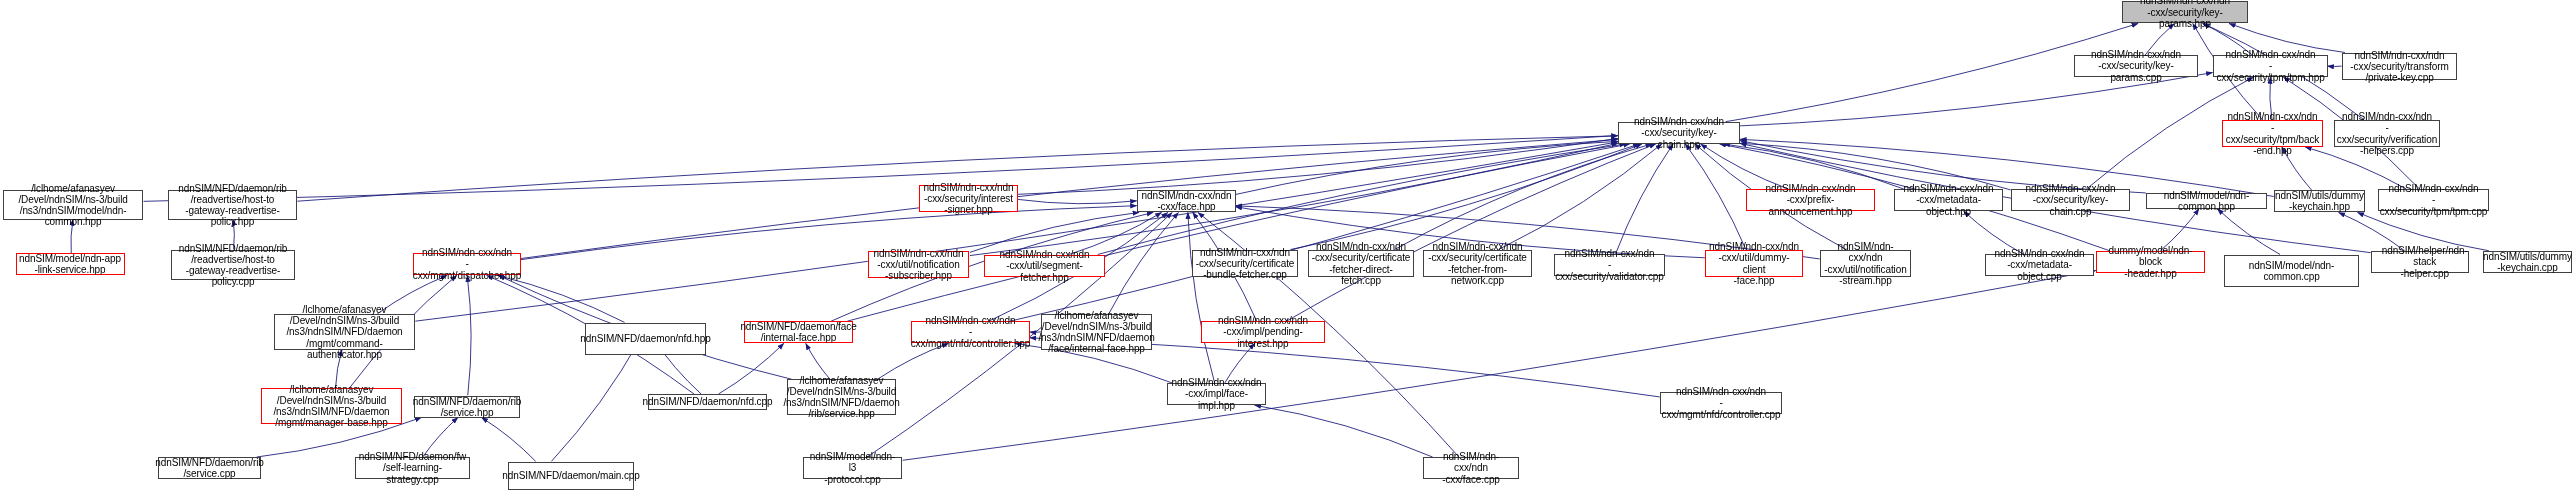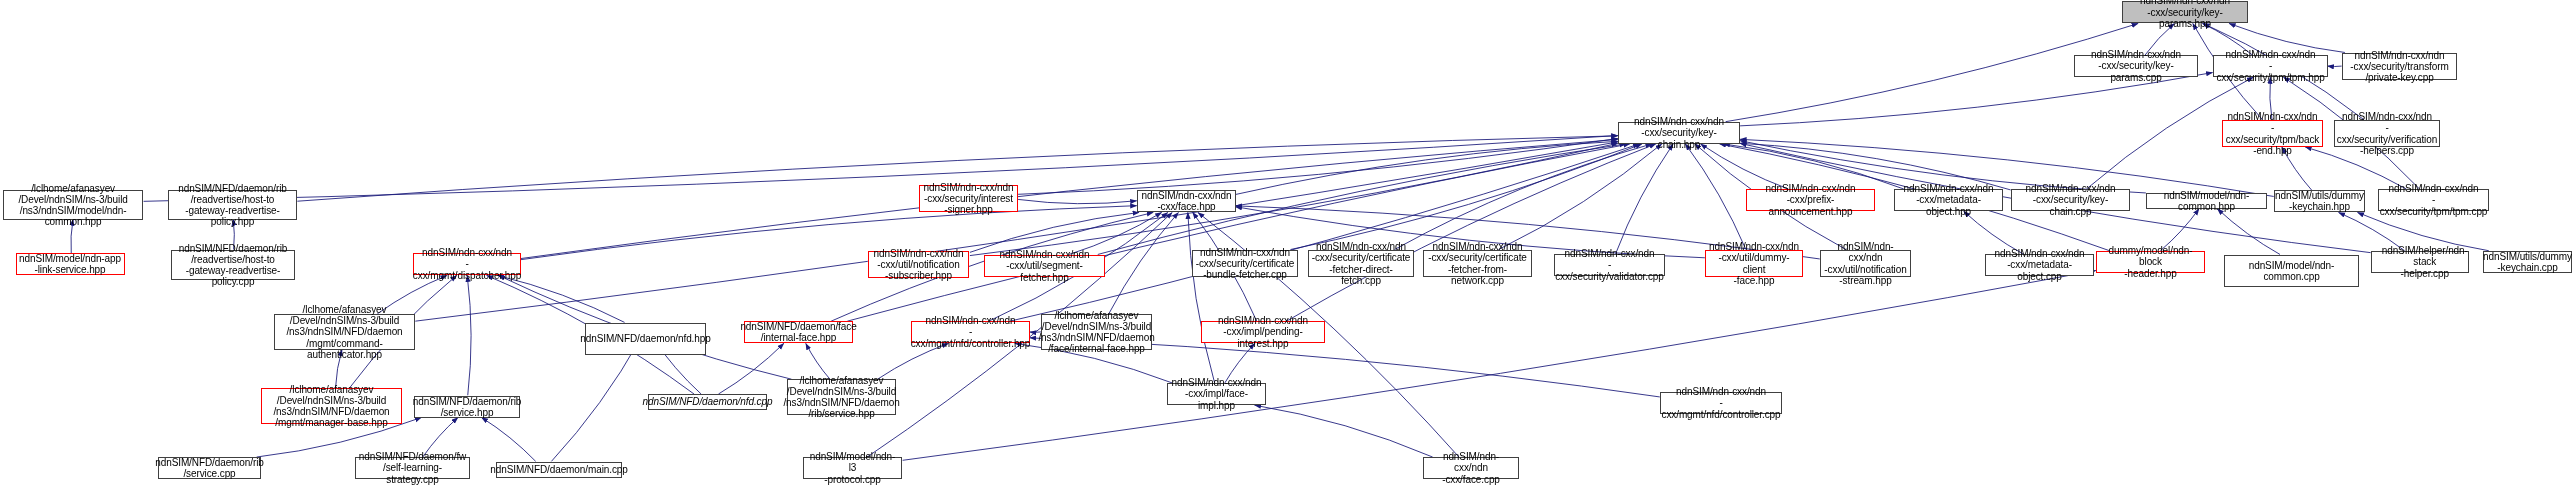--- a/index.html
+++ b/index.html
@@ -240,29 +240,29 @@
       <div class="node red" style="left: 261px; top: 388px; width: 141px; height: 36px;"><span class="label">/lclhome/afanasyev
 /Devel/ndnSIM/ns-3/build
 /ns3/ndnSIM/NFD/daemon
 /mgmt/manager-base.hpp</span></div>
       <div class="node" style="left: 414px; top: 396px; width: 106px; height: 22px;"><span class="label">ndnSIM/NFD/daemon/rib
 /service.hpp</span></div>
       <div class="node" style="left: 787px; top: 379px; width: 109px; height: 36px;"><span class="label">/lclhome/afanasyev
 /Devel/ndnSIM/ns-3/build
 /ns3/ndnSIM/NFD/daemon
 /rib/service.hpp</span></div>
-      <div class="node" style="left: 648px; top: 394px; width: 119px; height: 16px; font-style: italic;"><span class="label">ndnSIM/NFD/daemon/nfd.cpp</span></div>
+      <div class="node" style="left: 648px; top: 394px; width: 119px; height: 16px;"><span class="label">ndnSIM/NFD/daemon/nfd.cpp</span></div>
       <div class="node" style="left: 1167px; top: 383px; width: 99px; height: 22px;"><span class="label">ndnSIM/ndn-cxx/ndn
 -cxx/impl/face-impl.hpp</span></div>
       <div class="node" style="left: 1660px; top: 392px; width: 122px; height: 22px;"><span class="label">ndnSIM/ndn-cxx/ndn
 -cxx/mgmt/nfd/controller.cpp</span></div>
       <div class="node" style="left: 158px; top: 457px; width: 103px; height: 22px;"><span class="label">ndnSIM/NFD/daemon/rib
 /service.cpp</span></div>
       <div class="node" style="left: 355px; top: 457px; width: 115px; height: 22px; justify-content: flex-end;"><span class="label">ndnSIM/NFD/daemon/fw
 /self-learning-strategy.cpp</span></div>
-      <div class="node" style="left: 496px; top: 462px; width: 126px; height: 16px;"><span class="label">ndnSIM/NFD/daemon/main.cpp</span></div>
+      <div class="node" style="left: 508px; top: 462px; width: 126px; height: 28px;"><span class="label">ndnSIM/NFD/daemon/main.cpp</span></div>
       <div class="node" style="left: 803px; top: 457px; width: 99px; height: 22px;"><span class="label">ndnSIM/model/ndn-l3
 -protocol.cpp</span></div>
       <div class="node" style="left: 1423px; top: 457px; width: 96px; height: 22px;"><span class="label">ndnSIM/ndn-cxx/ndn
 -cxx/face.cpp</span></div>
     </div>
 </div>
 
 
 </body></html>

